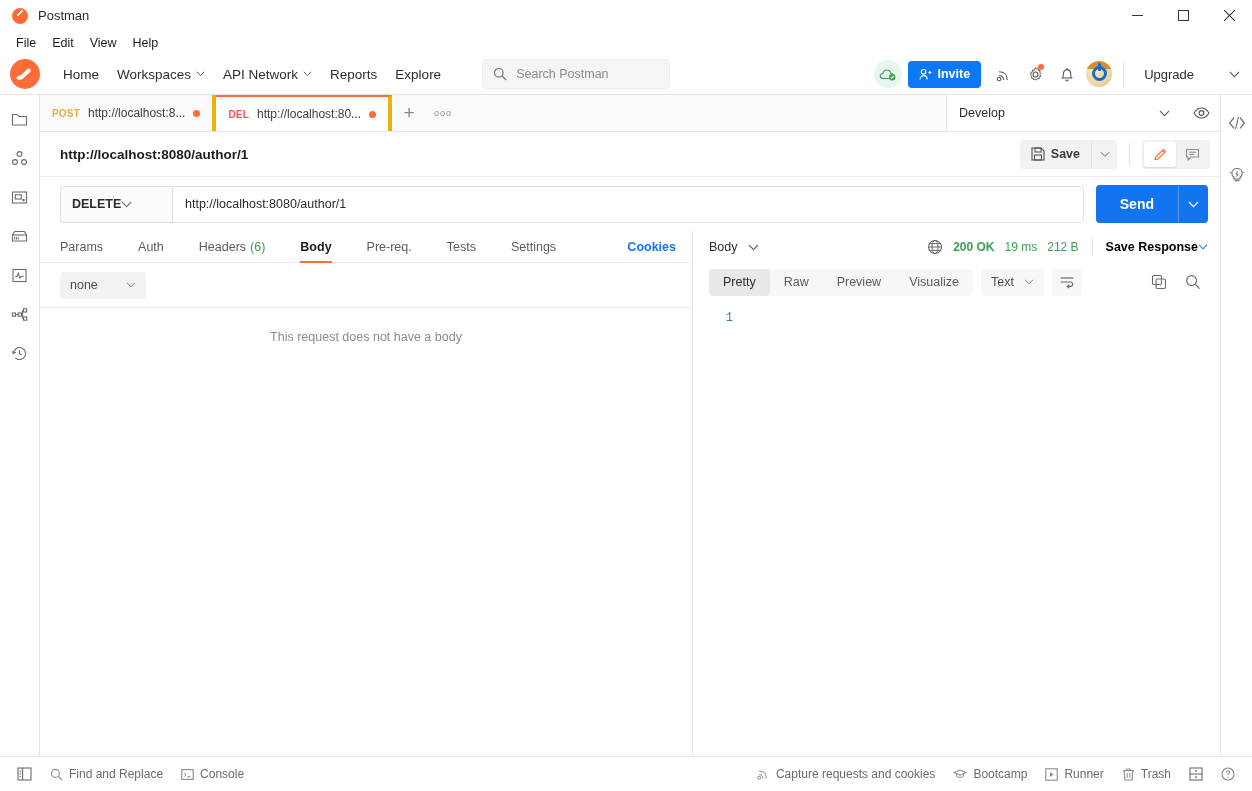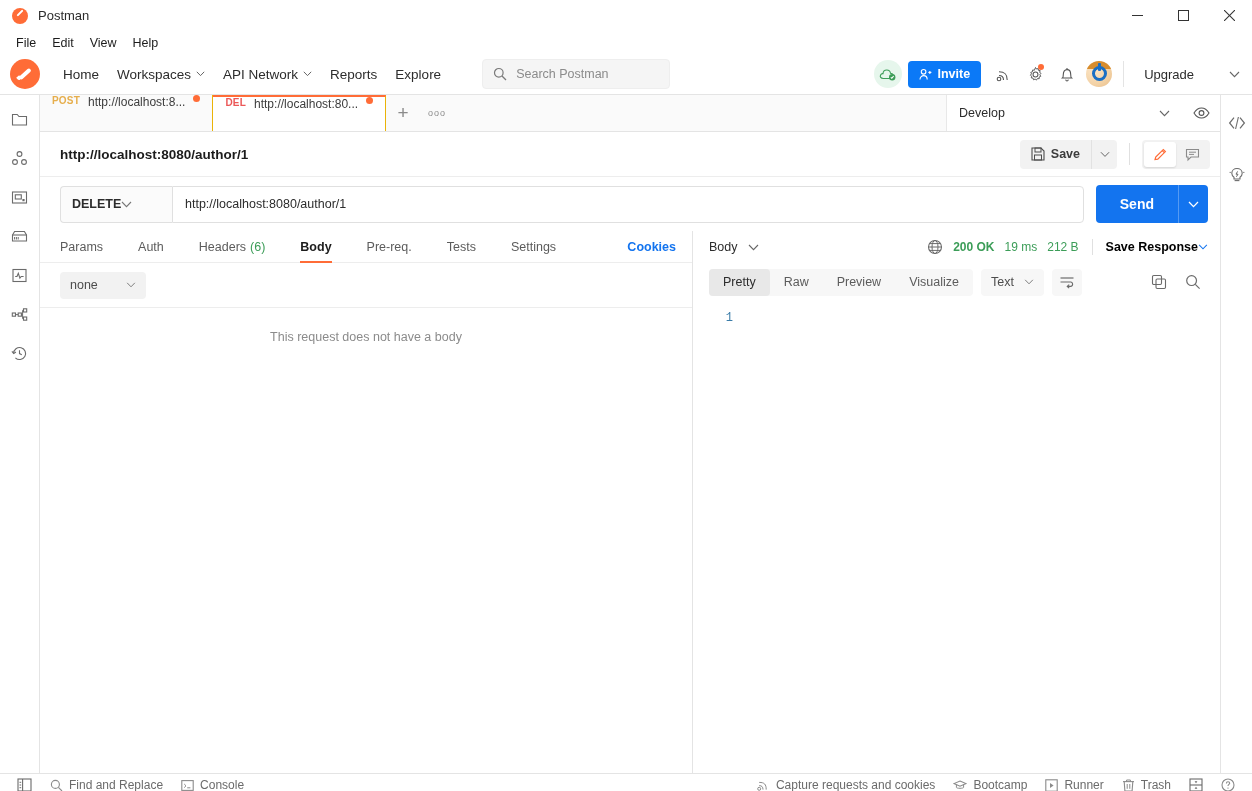--- a/index.html
+++ b/index.html
@@ -137,22 +137,22 @@
     width: 32px; flex: none; border-left: 1px solid #e4e4e4; background: #fff;
     display: flex; flex-direction: column; align-items: center; padding-top: 14px; gap: 24px;
   }
 
   
   .tabstrip {
     height: 37px; display: flex; align-items: stretch;
     border-bottom: 1px solid #e4e4e4; background: #fafafa; flex: none;
   }
   .tab {
-    display: flex; align-items: flex-start; gap: 8px; padding: 0 12px;
-    font-size: 12px; color: #4d4d4d; border-right: 1px solid #eab308;
+    display: flex; align-items: center; gap: 8px; padding: 0 12px;
+    font-size: 12px; color: #4d4d4d; border-right: 4px solid #eab308;
     background: #fafafa; min-width: 0; position: relative;
   }
   .tab.active { background: #fff; border-top: 2px solid #ff6c37; padding-top: 0px; }
   .tab-method { font-size: 10px; font-weight: bold; letter-spacing: .2px; }
   .m-post { color: #e6ae4c; }
   .m-del { color: #eb5757; }
   .tab-name { font-size: 12px; color: #3c3c3c; white-space: nowrap; }
   .tab-dot { width: 7px; height: 7px; border-radius: 50%; background: #ff6c37; flex: none; }
   .tab-plus {
     width: 34px; display: flex; align-items: center; justify-content: center;
@@ -278,22 +278,22 @@
   }
   .tool-ic.boxed { background: #f7f7f7; }
   .tool-right { margin-left: auto; display: flex; align-items: center; gap: 4px; }
 
   .resp-content { flex: 1; padding-top: 10px; position: relative; }
   .code-line { display: flex; font-family: "Liberation Mono", monospace; font-size: 12px; }
   .ln { width: 48px; text-align: right; color: #3a7ca8; padding-right: 8px; }
 
   
   .statusbar {
-    height: 18px; flex: none; border-top: 1px solid #e4e4e4; background: #fff;
-    display: flex; align-items: flex-start; padding: 0 8px; font-size: 12px; color: #6b6b6b;
+    height: 35px; flex: none; border-top: 1px solid #e4e4e4; background: #fff;
+    display: flex; align-items: center; padding: 0 8px; font-size: 12px; color: #6b6b6b;
   }
   .sb-item { display: flex; align-items: center; gap: 6px; padding: 0 9px; height: 22px; border-radius: 3px; }
   .sb-right { margin-left: auto; display: flex; align-items: center; }
   svg { display: block; }
 </style>
 </head>
 <body>
 
 <div class="app">
 

